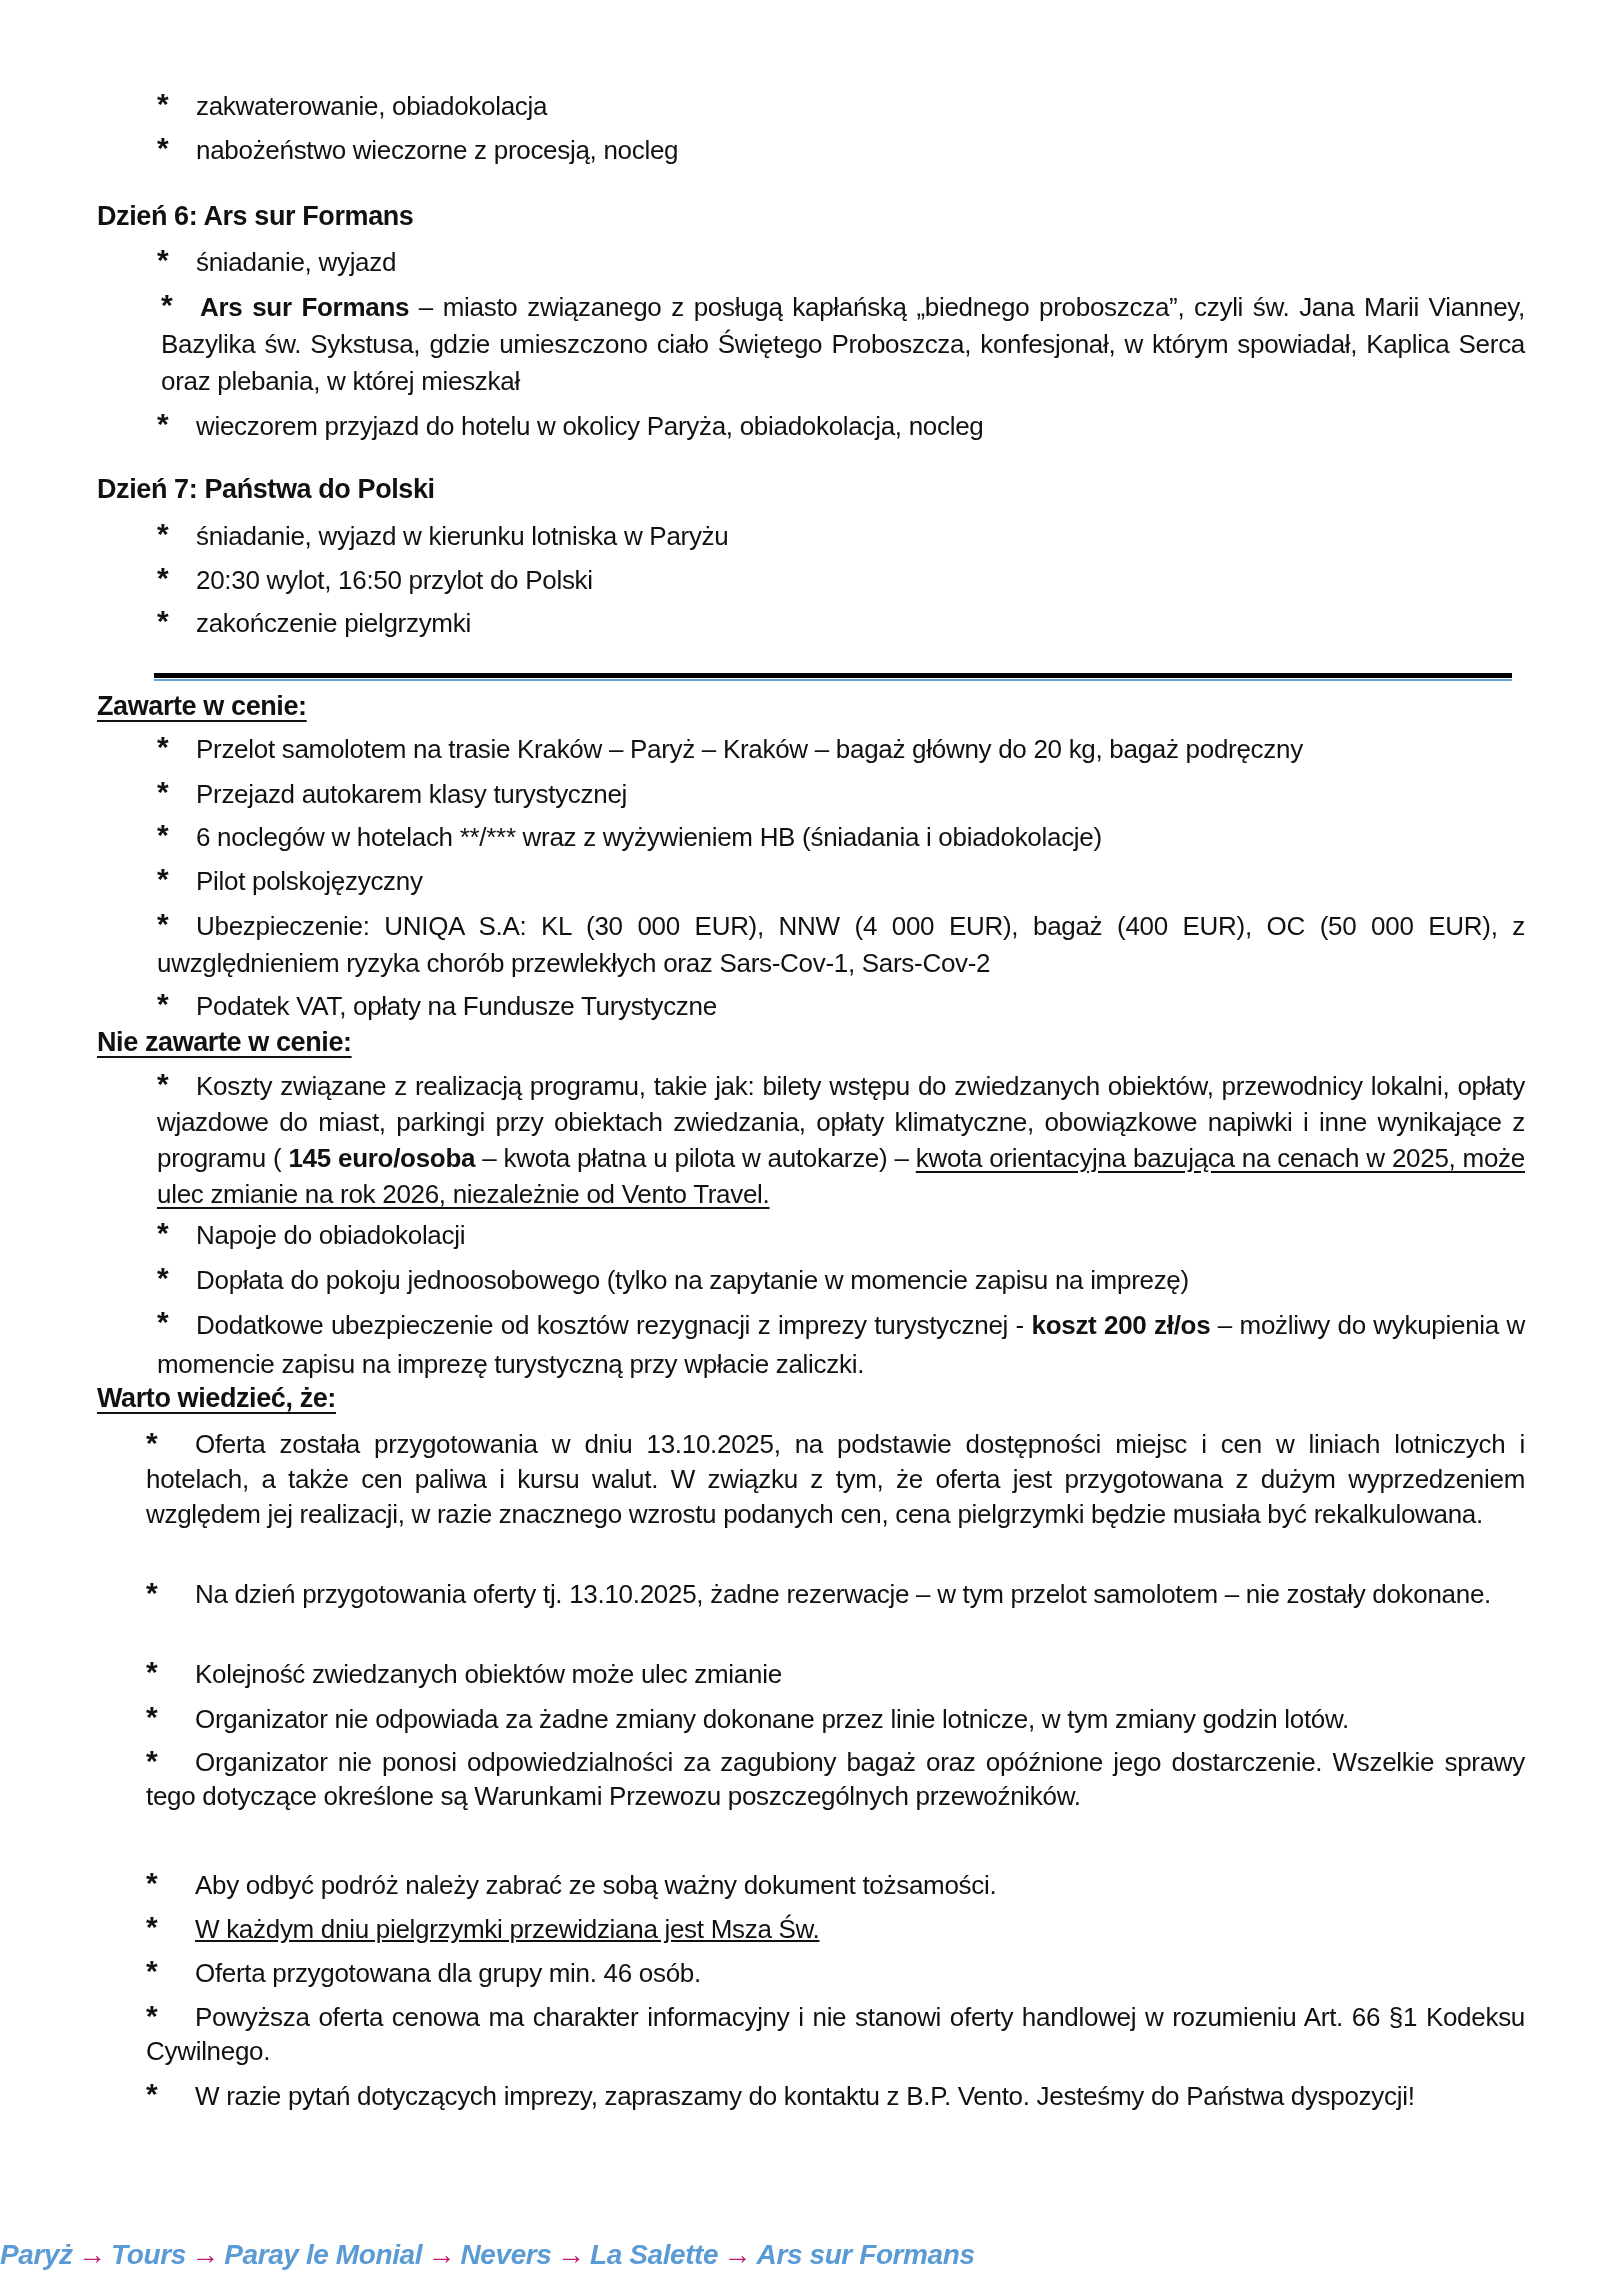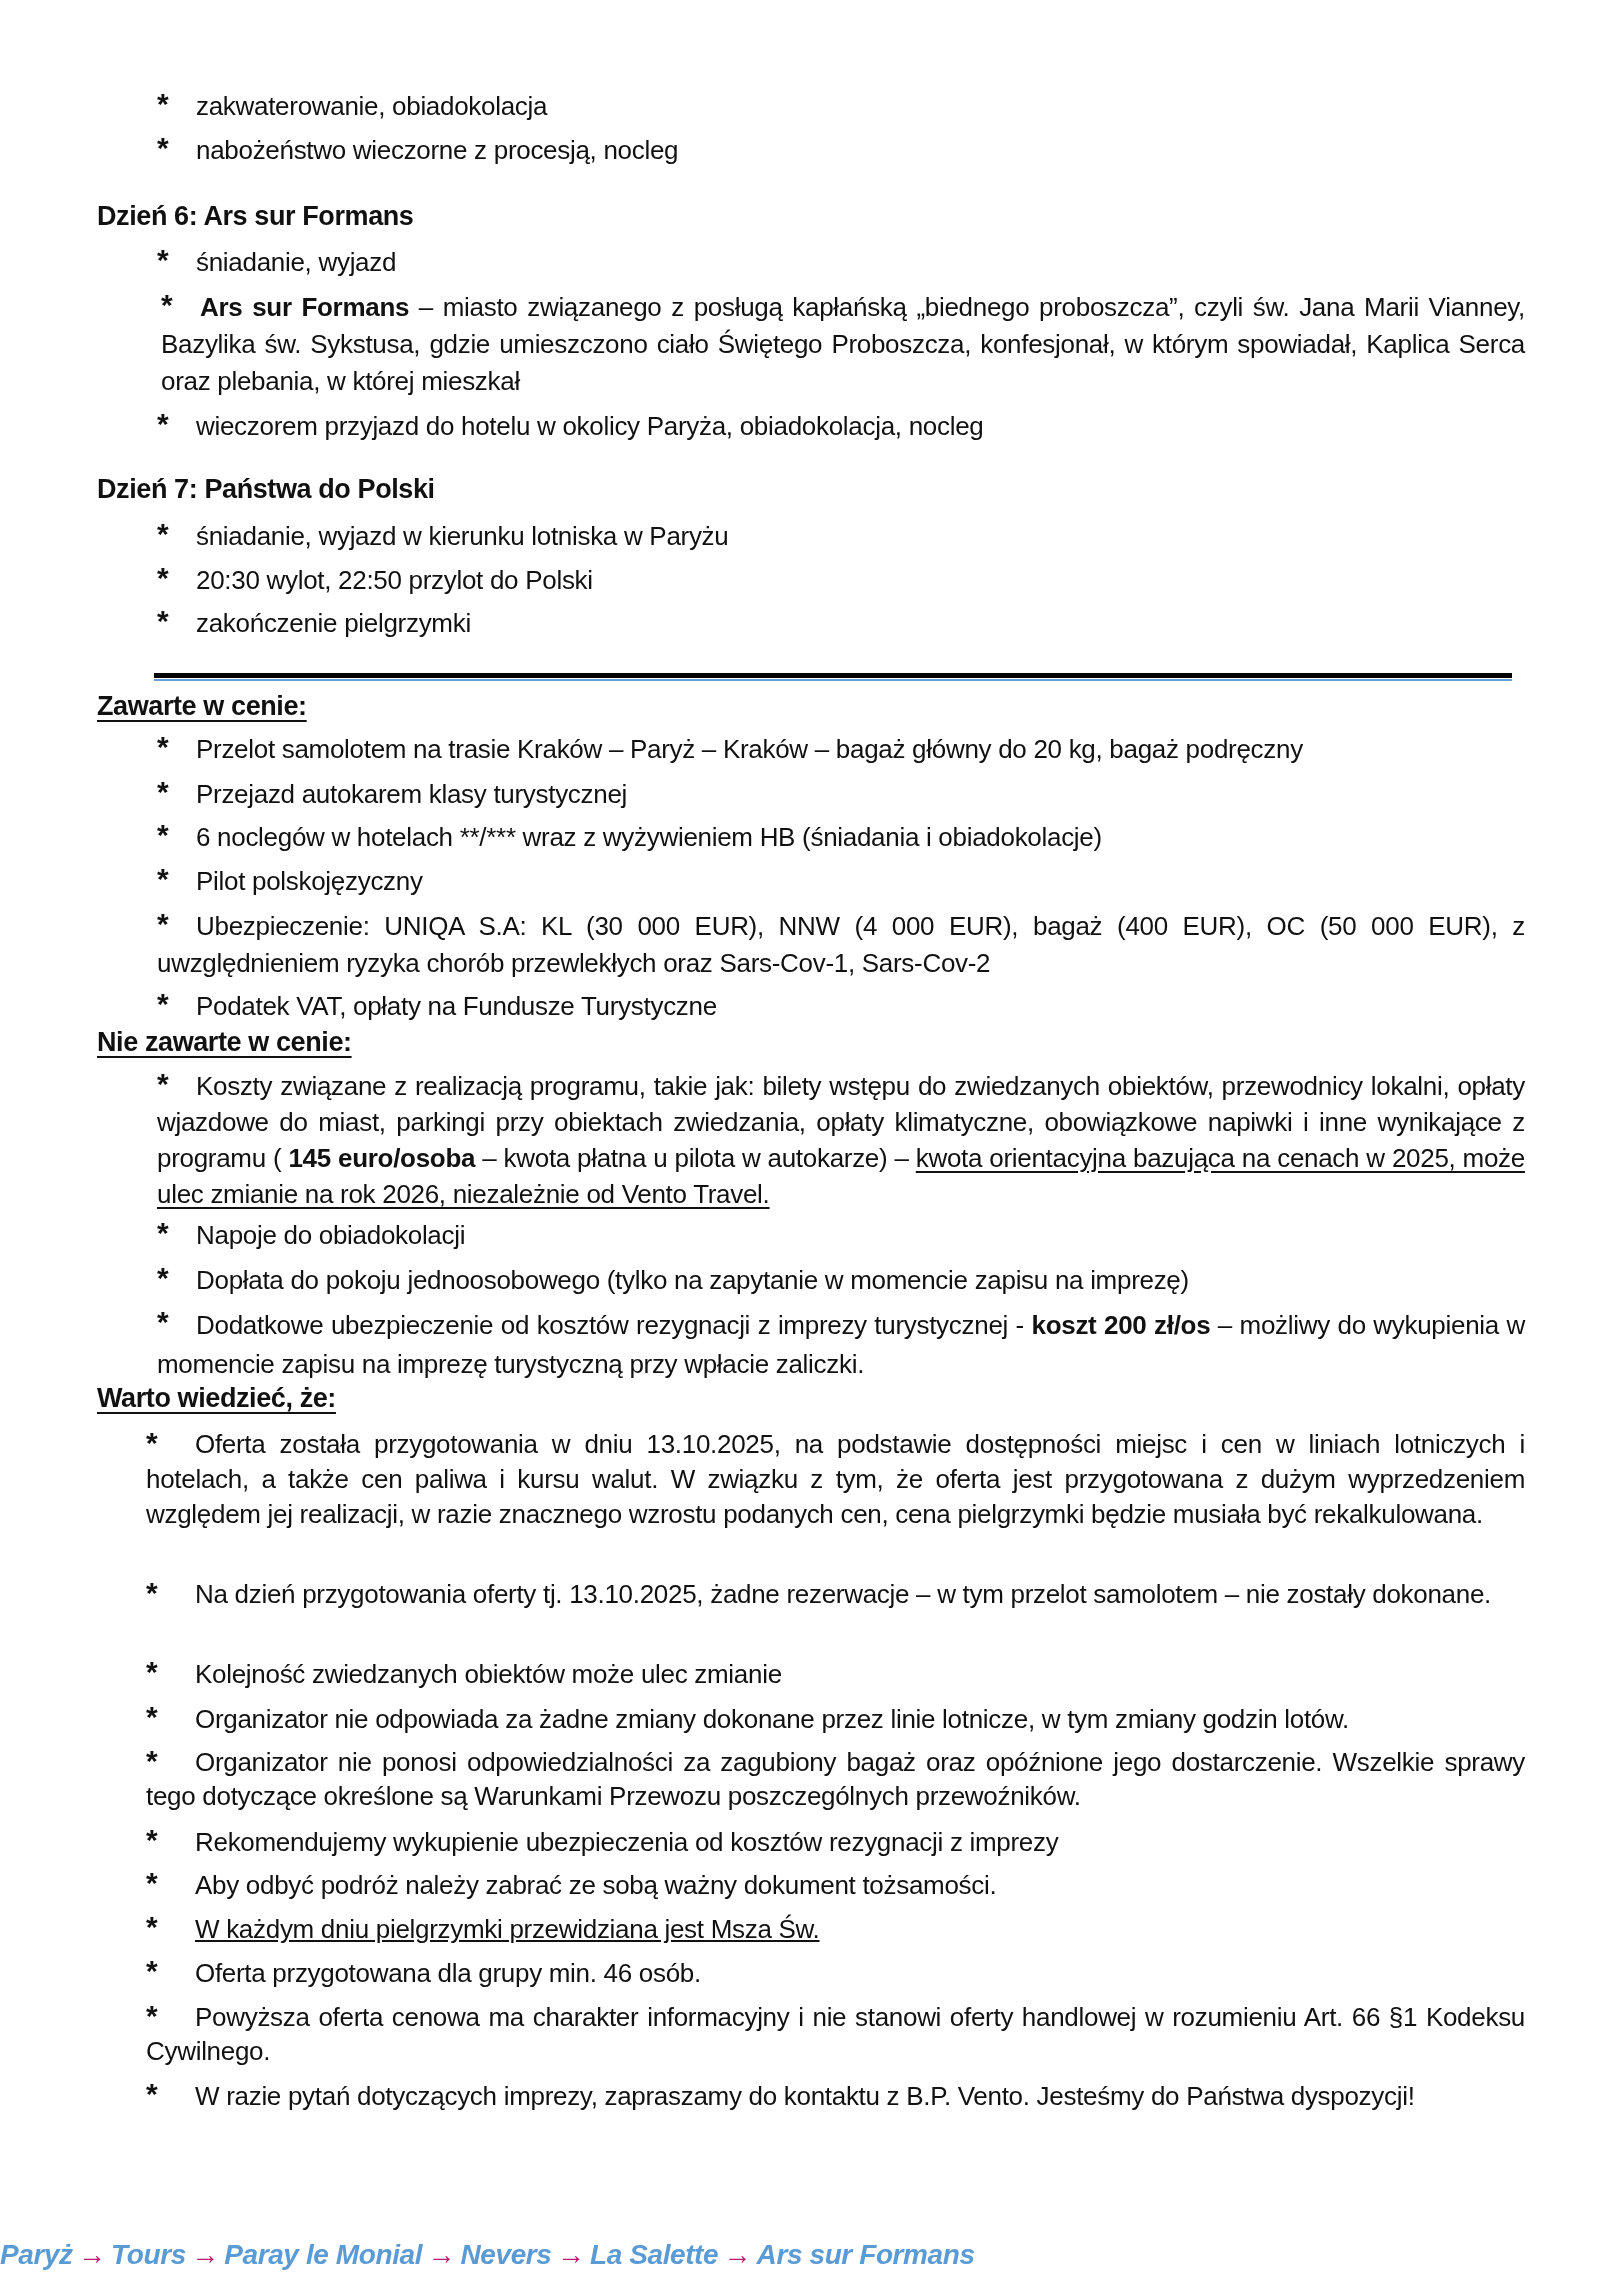--- a/index.html
+++ b/index.html
@@ -43,21 +43,21 @@
   </div>
   <div class="blk item" style="top:408px">
     <span class="star">*</span><span>wieczorem przyjazd do hotelu w okolicy Paryża, obiadokolacja, nocleg</span>
   </div>
 
   <div class="blk heading" style="top:470px">Dzień 7:  Państwa do Polski</div>
   <div class="blk item" style="top:518px">
     <span class="star">*</span><span>śniadanie, wyjazd w kierunku lotniska w Paryżu</span>
   </div>
   <div class="blk item" style="top:562px">
-    <span class="star">*</span><span>20:30 wylot, 22:50 przylot do Polski</span>
+    <span class="star">*</span><span>20:30 wylot, 16:50 przylot do Polski</span>
   </div>
   <div class="blk item" style="top:605px">
     <span class="star">*</span><span>zakończenie pielgrzymki</span>
   </div>
 
   <div class="rule"></div>
   <div class="rule-blue"></div>
 
   <div class="blk section" style="top:688px">Zawarte w cenie:</div>
   <div class="blk item" style="top:731px">
@@ -102,23 +102,20 @@
   </div>
   <div class="blk item" style="top:1656px; left:146px; width:1379px;">
     <span class="star" style="width:49px">*</span><span>Kolejność zwiedzanych obiektów może ulec zmianie</span>
   </div>
   <div class="blk item" style="top:1701px; left:146px; width:1379px;">
     <span class="star" style="width:49px">*</span><span>Organizator nie odpowiada za żadne zmiany dokonane przez linie lotnicze, w tym zmiany godzin lotów.</span>
   </div>
   <div class="blk item justify" style="top:1745px; left:146px; width:1379px; line-height:34px;">
     <span class="star" style="width:49px">*</span><span>Organizator nie ponosi odpowiedzialności za zagubiony bagaż oraz opóźnione jego dostarczenie. Wszelkie sprawy tego dotyczące określone są Warunkami Przewozu poszczególnych przewoźników.</span>
   </div>
-  <div class="blk item" style="top:1824px; left:146px; width:1379px;">
-    <span class="star" style="width:49px">*</span><span>Rekomendujemy wykupienie ubezpieczenia od kosztów rezygnacji z imprezy</span>
-  </div>
   <div class="blk item" style="top:1867px; left:146px; width:1379px;">
     <span class="star" style="width:49px">*</span><span>Aby odbyć podróż należy zabrać ze sobą ważny dokument tożsamości.</span>
   </div>
   <div class="blk item" style="top:1911px; left:146px; width:1379px;text-decoration:underline;">
     <span class="star" style="width:49px">*</span><span>W każdym dniu pielgrzymki przewidziana jest Msza Św.</span>
   </div>
   <div class="blk item" style="top:1955px; left:146px; width:1379px;">
     <span class="star" style="width:49px">*</span><span>Oferta przygotowana dla grupy min. 46 osób.</span>
   </div>
   <div class="blk item justify" style="top:2000px; left:146px; width:1379px; line-height:34px;">

